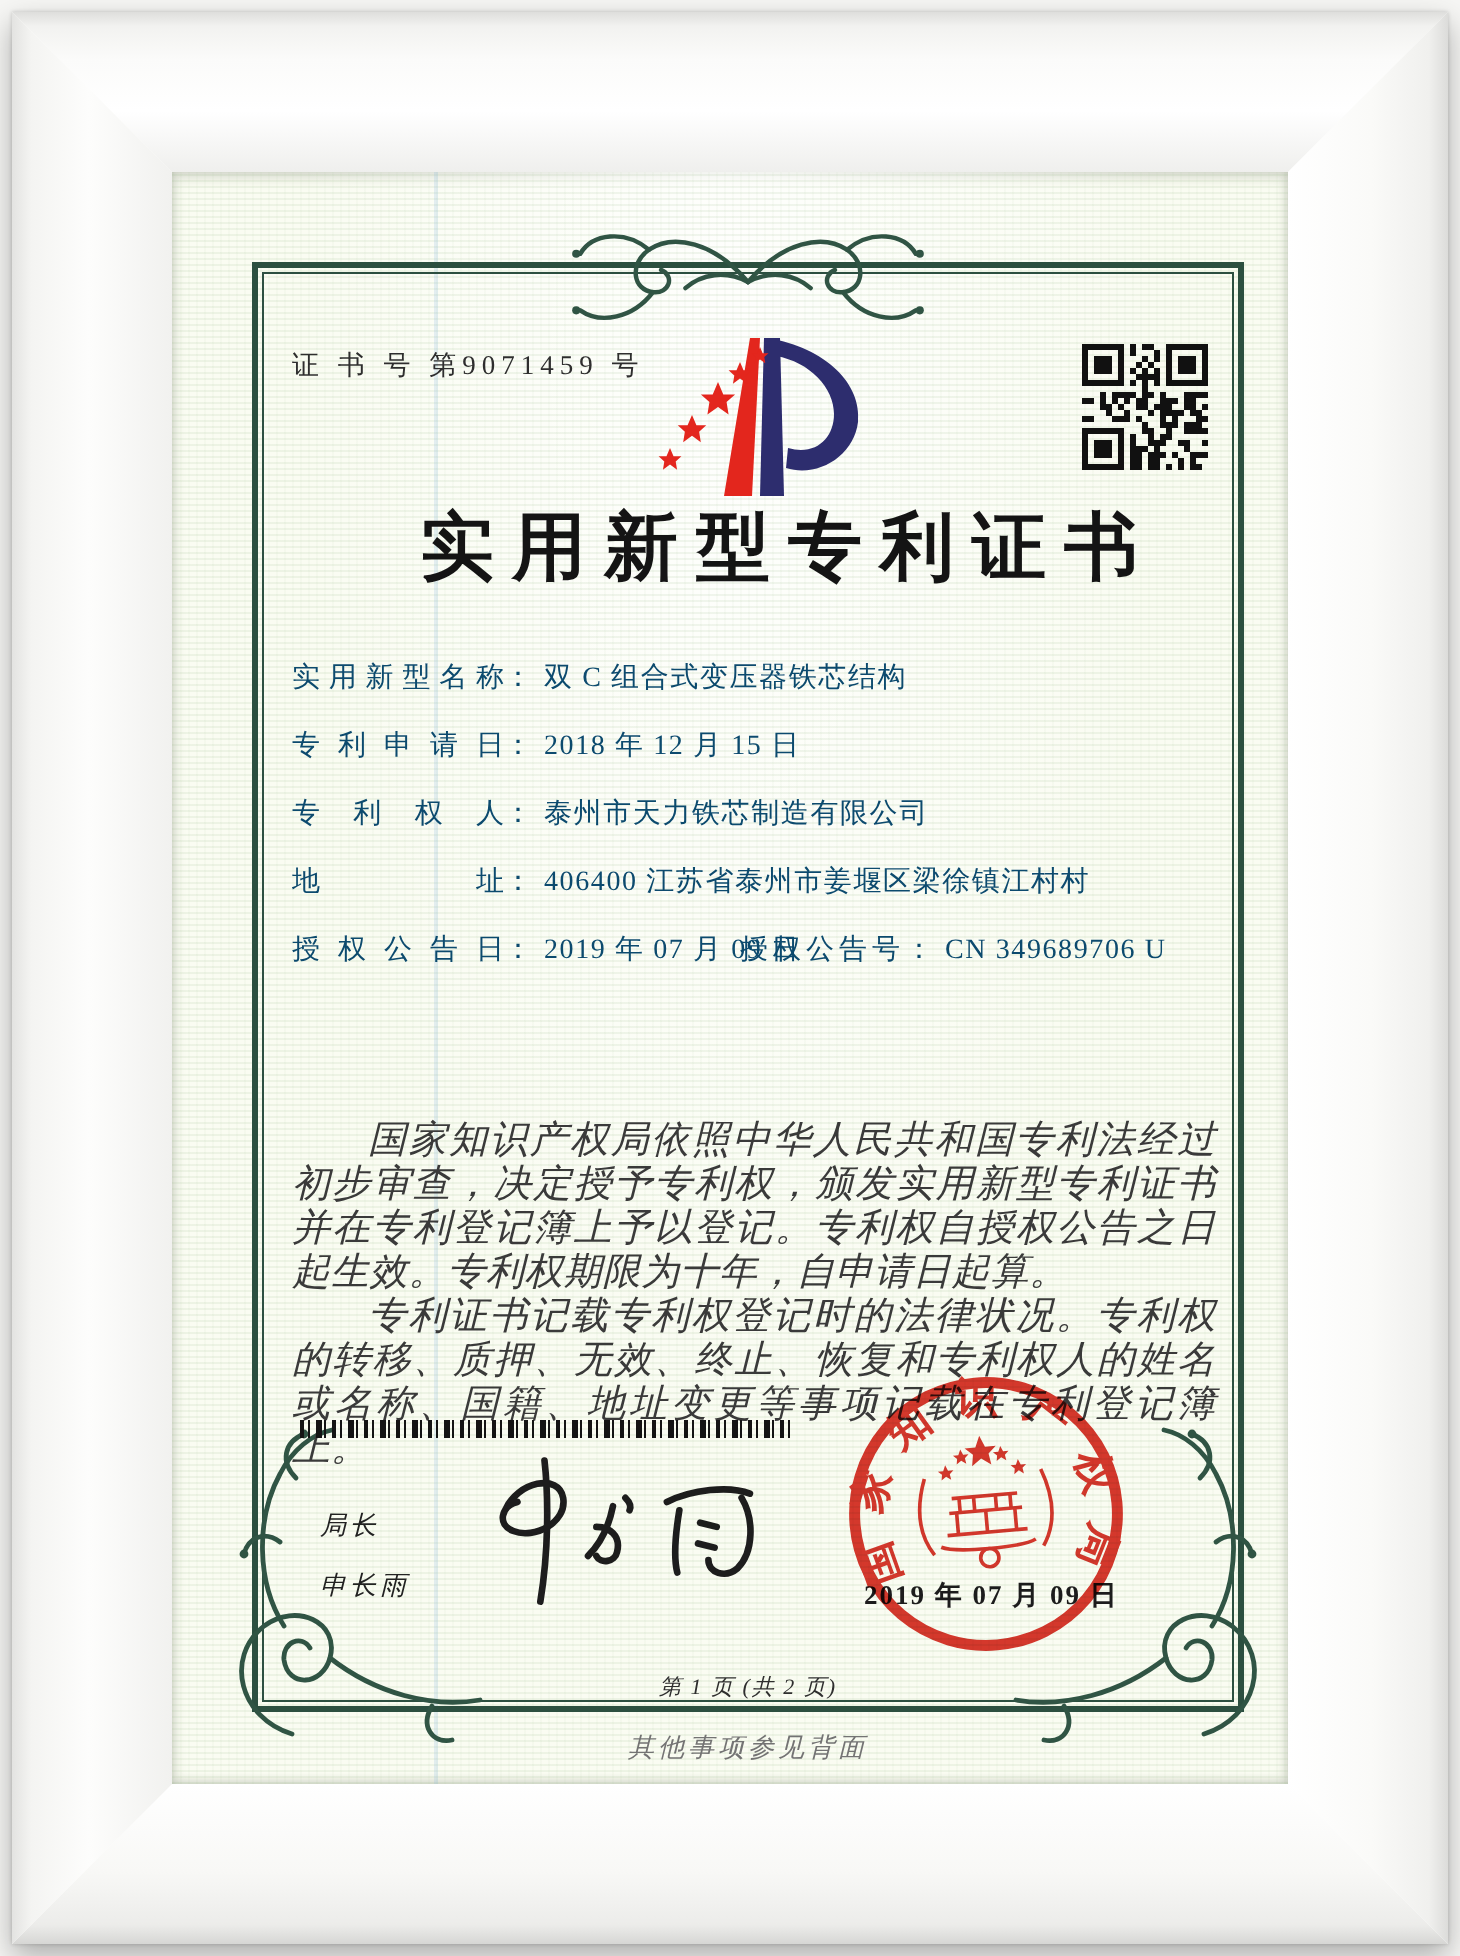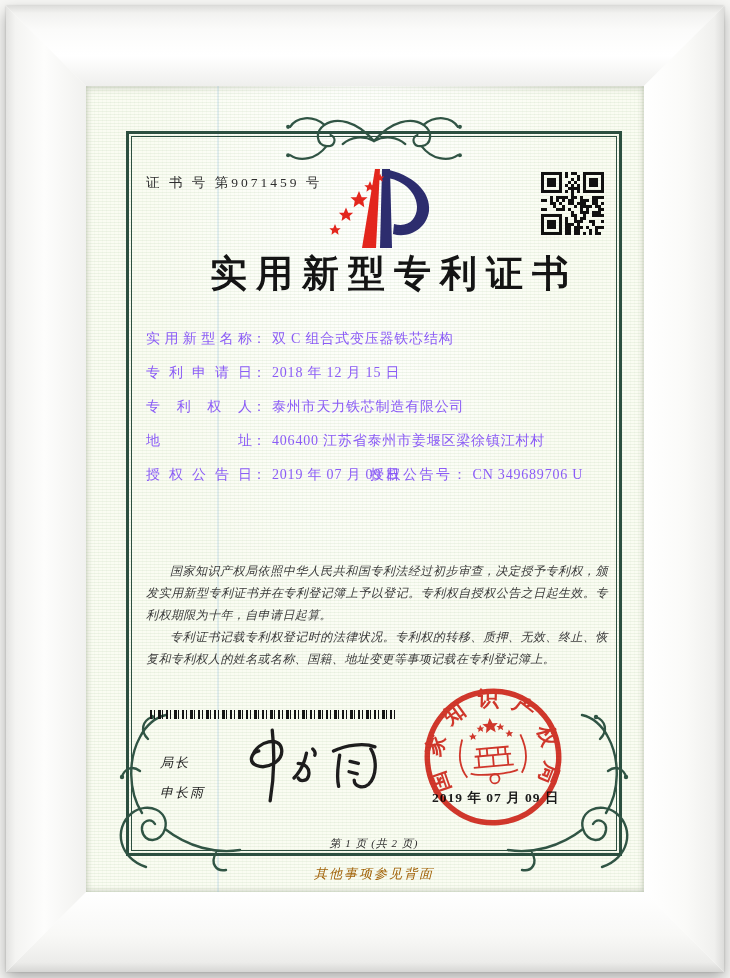--- a/index.html
+++ b/index.html
@@ -37,44 +37,44 @@
   .flourish{position:absolute;color:#305444;}
   .fl-top{left:192px;top:22px;width:192px;height:62px;}
   .fl-bl{left:22px;top:620px;width:150px;height:172px;}
   .fl-br{left:404px;top:620px;width:150px;height:172px;transform:scaleX(-1);}
   
   .cert-no{position:absolute;left:60px;top:88px;font-size:13.5px;letter-spacing:3px;color:#2e2e2e;}
   .qr{position:absolute;left:455px;top:86px;width:63px;height:63px;}
   .logo{position:absolute;left:232px;top:80px;width:118px;height:86px;}
   .doc-title{position:absolute;left:40px;top:163px;width:496px;text-align:center;
              font-size:37px;font-weight:700;letter-spacing:9px;color:#141414;padding-left:20px;}
-  .rows{position:absolute;left:60px;top:244px;width:470px;font-size:14px;color:#8b5cf6;}
+  .rows{position:absolute;left:60px;top:244px;width:470px;font-size:14px;color:#0c4a6e;}
   .row{position:relative;height:17px;margin-bottom:17px;white-space:nowrap;}
   .row-label{display:inline-block;width:106px;text-align:justify;text-align-last:justify;vertical-align:top;}
   .row-colon{display:inline-block;margin-right:6px;}
   .row-value{letter-spacing:.8px;}
   .pair2{position:absolute;left:224px;top:0;}
   .pair2 .p2-label{letter-spacing:2.5px;}
-  .paragraphs{position:absolute;left:60px;top:474px;width:462px;font-size:12px;line-height:22px;
+  .paragraphs{position:absolute;left:60px;top:474px;width:462px;font-size:19px;line-height:22px;
               color:#3a3a3a;font-style:italic;letter-spacing:.4px;}
   .paragraphs p{margin:0;text-indent:2em;text-align:justify;}
   .barcode{position:absolute;left:64px;top:624px;width:245px;height:9px;
     background:repeating-linear-gradient(90deg,#141414 0 2px,transparent 2px 4px,#141414 4px 5px,
       transparent 5px 8px,#141414 8px 11px,transparent 11px 12px,#141414 12px 13px,transparent 13px 16px);}
   .director{position:absolute;left:74px;top:662px;font-size:13px;font-style:italic;
             color:#222;line-height:30px;letter-spacing:2px;}
   .signature{position:absolute;left:152px;top:640px;width:166px;height:78px;color:#1d1d1d;}
   .seal-date{position:absolute;left:346px;top:703px;font-size:13.5px;font-weight:700;
              color:#1c1c1c;letter-spacing:1px;white-space:nowrap;}
   .seal{position:absolute;left:334px;top:598px;width:146px;height:146px;
         mix-blend-mode:multiply;opacity:.93;transform:rotate(-5deg);}
   .page-info{position:absolute;left:40px;top:750px;width:496px;text-align:center;
              font-size:11px;font-style:italic;color:#2e2e2e;letter-spacing:1px;}
   .back-note{position:absolute;left:40px;top:779px;width:496px;text-align:center;
-             font-size:13px;font-style:italic;color:#a16207;letter-spacing:2px;}
+             font-size:13px;font-style:italic;color:#737373;letter-spacing:2px;}
 </style>
 </head>
 <body>
 
 <div class="stage">
   <div class="frame-outer">
     <div class="molding m-top"></div>
     <div class="molding m-bottom"></div>
     <div class="molding m-left"></div>
     <div class="molding m-right"></div>

